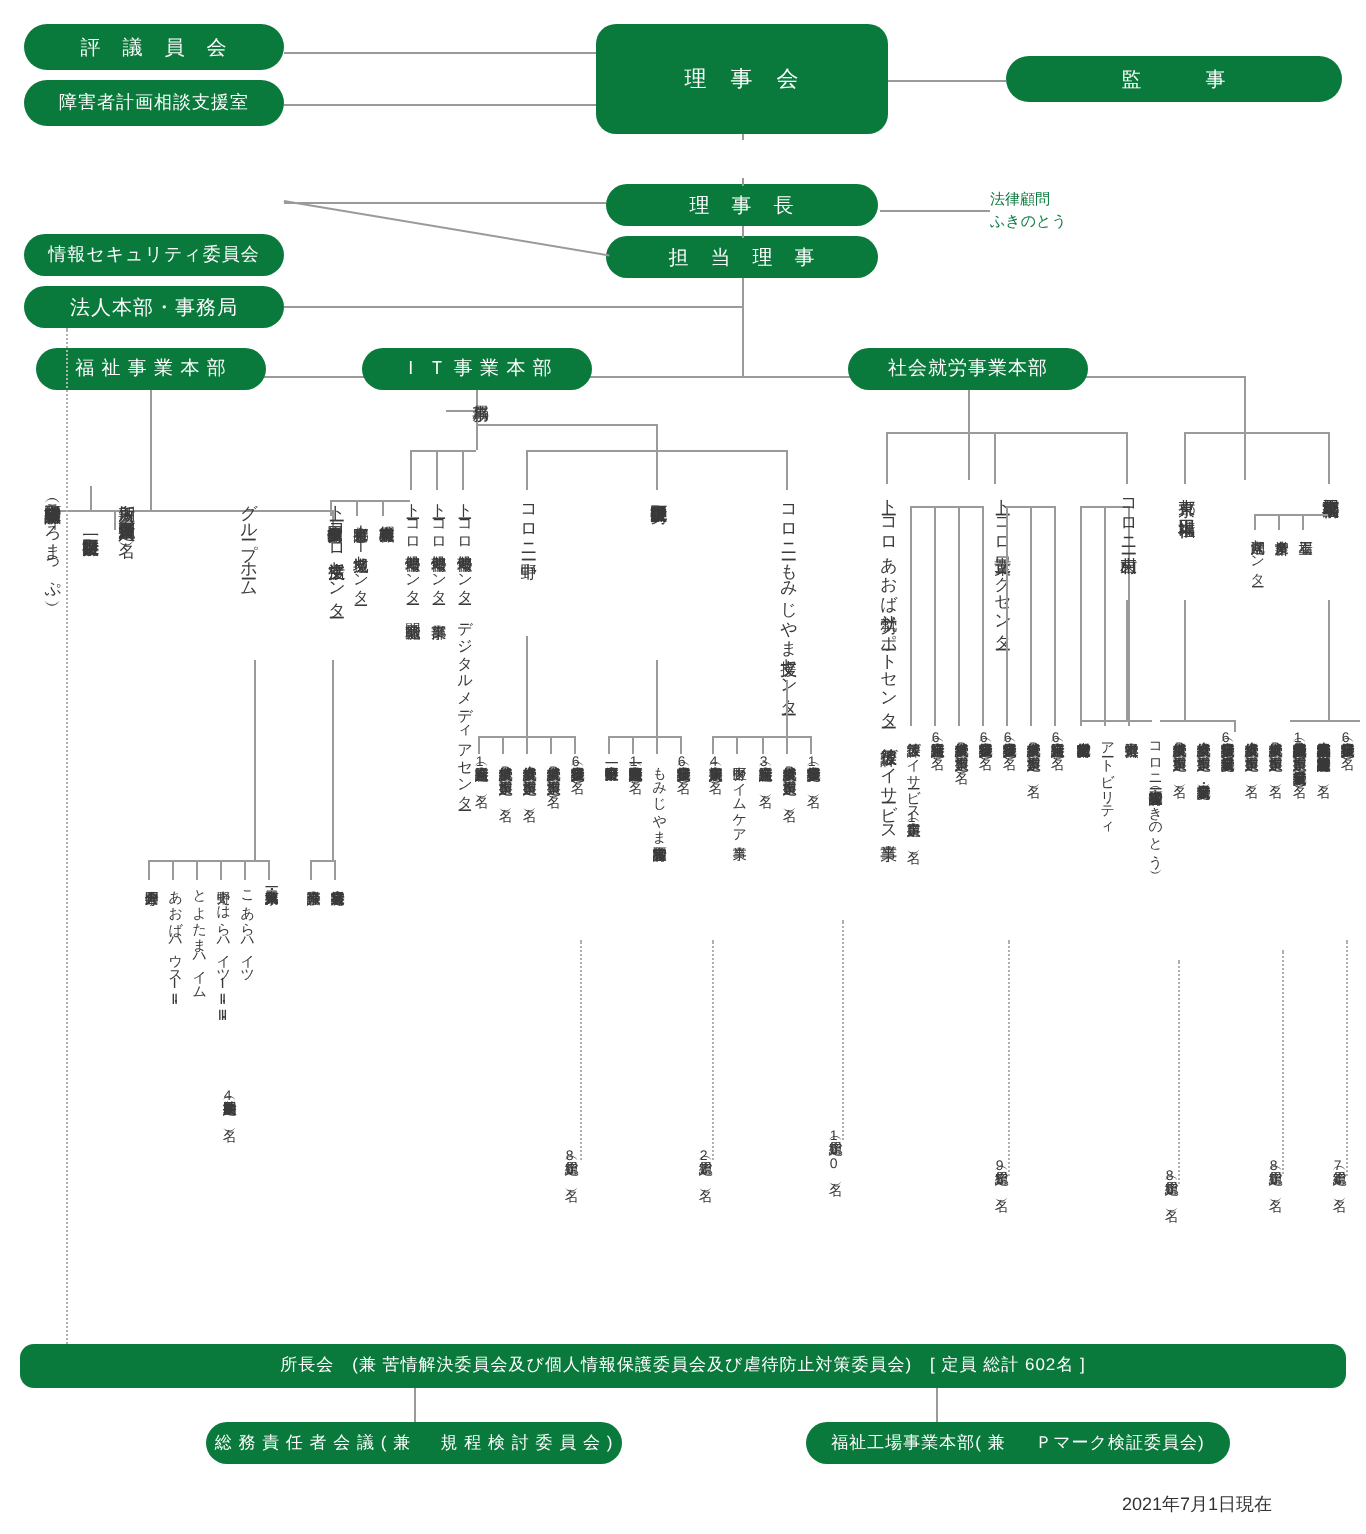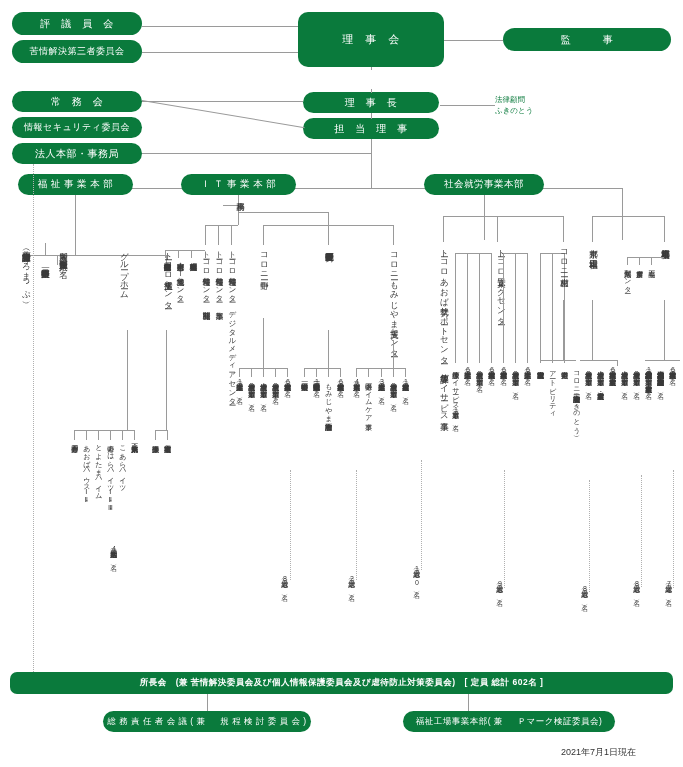--- a/index.html
+++ b/index.html
@@ -42,28 +42,27 @@
   .adv{position:absolute;font-size:7.5px;color:#0a7a3c;line-height:1.35;white-space:nowrap;}
   .datestamp{position:absolute;font-size:9px;color:#333;}
 </style>
 </head>
 <body>
 
 <div class="stage">
 
   <div class="pill round" style="left:12px;top:12px;width:130px;height:23px;">評　議　員　会</div>
 
-  <div class="pill round" style="left:12px;top:40px;width:130px;height:23px;font-size:9px;">苦情解決第三者委員会</div>
+  <div class="pill round" style="left:12px;top:40px;width:130px;height:23px;font-size:9px;">障害者計画相談支援室</div>
 
   <div class="pill big" style="left:298px;top:12px;width:146px;height:55px;font-size:11px;">理　事　会</div>
 
   <div class="pill round" style="left:503px;top:28px;width:168px;height:23px;">監　　　事</div>
 
 
-  <div class="pill round" style="left:12px;top:91px;width:130px;height:21px;">常　務　会</div>
 
   <div class="pill round" style="left:12px;top:117px;width:130px;height:21px;font-size:9px;">情報セキュリティ委員会</div>
 
   <div class="pill round" style="left:303px;top:92px;width:136px;height:21px;">理　事　長</div>
 
   <div class="pill round" style="left:303px;top:118px;width:136px;height:21px;">担　当　理　事</div>
 
   <div class="pill round" style="left:12px;top:143px;width:130px;height:21px;">法人本部・事務局</div>
 
   <div class="adv" style="left:495px;top:95px;">法律顧問</div>
@@ -303,21 +302,21 @@
 
   <div class="vt xs" style="left:669px;top:366px;">就労移行支援事業（定員6名）</div>
   <div class="vt xs" style="left:657px;top:366px;">就労継続支援Ａ型事業（定員40名）</div>
   <div class="vt xs" style="left:645px;top:366px;">就労継続支援Ｂ型事業（定員28名）</div>
 
   <div class="vt xs" style="left:665px;top:580px;">総定員（74名）</div>
   <div class="dash-v" style="left:673px;top:470px;height:118px;"></div>
 
   <div class="dash-v" style="left:33px;top:164px;height:510px;"></div>
 
-  <div class="pill sq" style="left:10px;top:672px;width:663px;height:22px;font-size:8.5px;font-weight:bold;">所長会　(兼 苦情解決委員会及び個人情報保護委員会及び虐待防止対策委員会)　[ 定員 総計 602名 ]</div>
+  <div class="pill sq" style="left:10px;top:672px;width:663px;height:22px;font-size:8.5px;">所長会　(兼 苦情解決委員会及び個人情報保護委員会及び虐待防止対策委員会)　[ 定員 総計 602名 ]</div>
 
   <div class="ln vl" style="left:207px;top:694px;height:17px;"></div>
   <div class="ln vl" style="left:468px;top:694px;height:17px;"></div>
 
   <div class="pill round" style="left:103px;top:711px;width:208px;height:21px;font-size:8.5px;">総 務 責 任 者 会 議 ( 兼 　 規 程 検 討 委 員 会 )</div>
 
   <div class="pill round" style="left:403px;top:711px;width:212px;height:21px;font-size:8.5px;">福祉工場事業本部( 兼 　 Ｐマーク検証委員会)</div>
 
   <div class="datestamp" style="right:10px;top:746px;">2021年7月1日現在</div>
 

